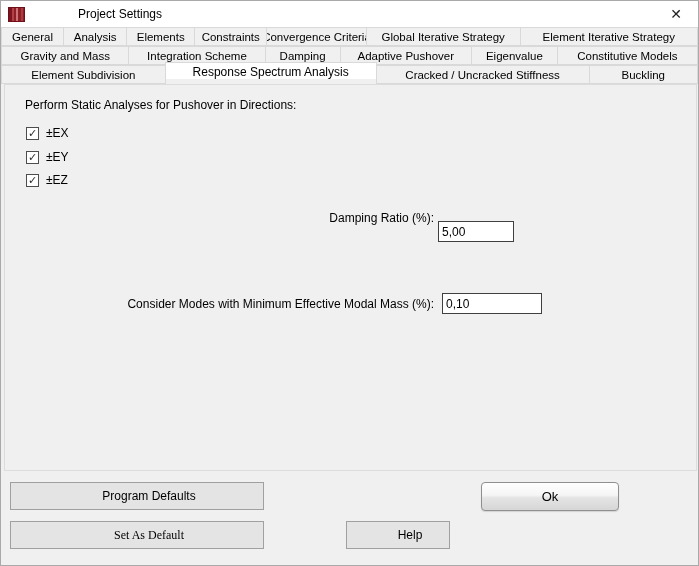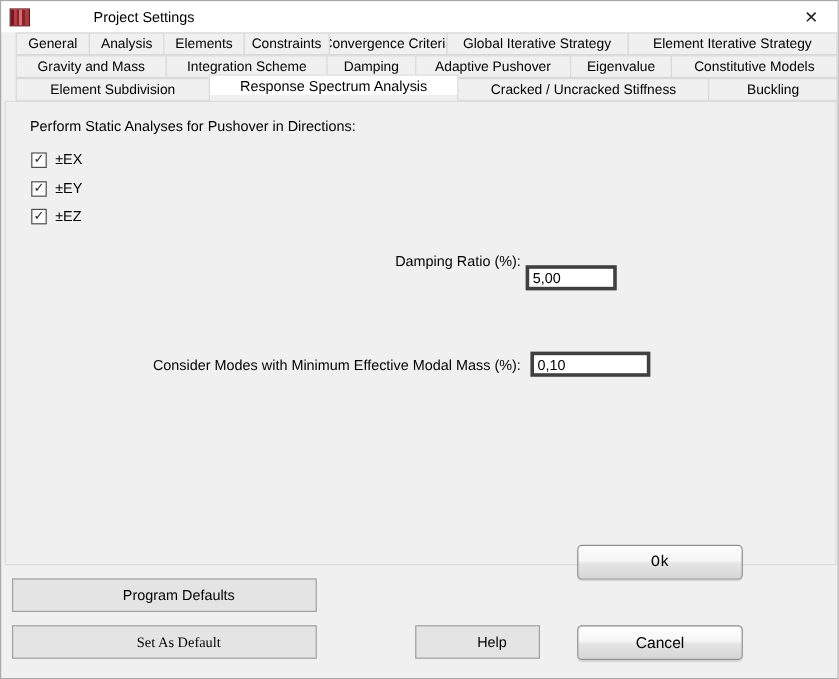--- a/index.html
+++ b/index.html
@@ -22,21 +22,21 @@
   .title { font-size:12px; }
   .close-btn { margin-left:auto; width:44px; height:26px; display:flex; align-items:center; justify-content:center; font-size:14px; color:#222; }
   
   .tabstrip { position:relative; z-index:3; }
   .tabrow { display:flex; height:19px; }
   .tab {
     flex:1 1 0; display:flex; align-items:center; justify-content:center;
     background:#f0f0f0; border:1px solid #d9d9d9; margin-left:-1px;
     font-size:11.5px; white-space:nowrap; overflow:hidden; position:relative;
   }
-  .tab:first-child { margin-left:12px; }
+  .tab:first-child { margin-left:0; }
   .tab.active {
     background:#ffffff; border-bottom:none; z-index:4;
     height:17px; margin-top:-3px; padding-top:2px; font-size:12px;
   }
   
   .pane {
     position:absolute; left:3px; top:83px; width:693px; height:387px;
     border:1px solid #dcdcdc; background:#f0f0f0; z-index:1;
   }
   .groupbox {
@@ -47,36 +47,36 @@
   #gb-params     { left:5px; top:200px; width:687px; height:266px; }
   .heading { position:absolute; left:24px; top:97px; z-index:2; }
   .chk-row { position:absolute; left:25px; display:flex; align-items:center; z-index:2; }
   .chk-box {
     width:13px; height:13px; background:#fff; border:1px solid #4d4d4d;
     display:flex; align-items:center; justify-content:center;
     font-size:11px; line-height:1; color:#2b2b2b; margin-right:7px; flex:none;
   }
   .field-label { position:absolute; right:264px; z-index:2; white-space:nowrap; }
   .field-input {
-    position:absolute; z-index:2; height:21px; border:3px solid #404040;
+    position:absolute; z-index:2; height:21px; border:1px solid #404040;
     background:#fff; font-family:"Liberation Sans",sans-serif; font-size:12px;
     padding:0 3px; color:#000;
   }
   
   .btn { position:absolute; display:flex; align-items:center; justify-content:center; z-index:2; }
   .btn-flat { background:#e4e4e4; border:1px solid #a0a0a0; font-size:12px;padding-left:24px; }
   .btn-glossy {
     border:1px solid #8f8f8f; border-radius:4px; font-size:13px;
     background:linear-gradient(to bottom,#ffffff 0%,#f5f5f5 45%,#e4e4e4 55%,#d6d6d6 100%);
     box-shadow:0 1px 1px rgba(0,0,0,0.12);
   }
   #btn-program-defaults { left:9px;   top:481px; width:254px; height:28px; }
   #btn-set-as-default   { left:9px;   top:520px; width:254px; height:28px;font-family:Liberation Serif, serif; }
   #btn-help             { left:345px; top:520px; width:104px; height:28px; }
-  #btn-ok               { left:480px; top:453px; width:138px; height:29px;font-family:Liberation Mono, monospace; }
+  #btn-ok               { left:480px; top:481px; width:138px; height:29px; }
   #btn-cancel           { left:480px; top:520px; width:138px; height:29px; }
 </style>
 </head>
 <body>
 
 <div class="dialog">
 
   <div class="titlebar">
     <div class="app-icon"></div>
     <div class="title">Project Settings</div>
@@ -181,17 +181,14 @@
     </div>
   <div class="btn btn-flat" id="btn-set-as-default">
       <span>Set As Default</span>
     </div>
   <div class="btn btn-flat" id="btn-help">
       <span>Help</span>
     </div>
   <div class="btn btn-glossy" id="btn-ok">
       <span>Ok</span>
     </div>
-  <div class="btn btn-glossy" id="btn-cancel">
-      <span>Cancel</span>
-    </div>
 
 </div>
 
 </body></html>

